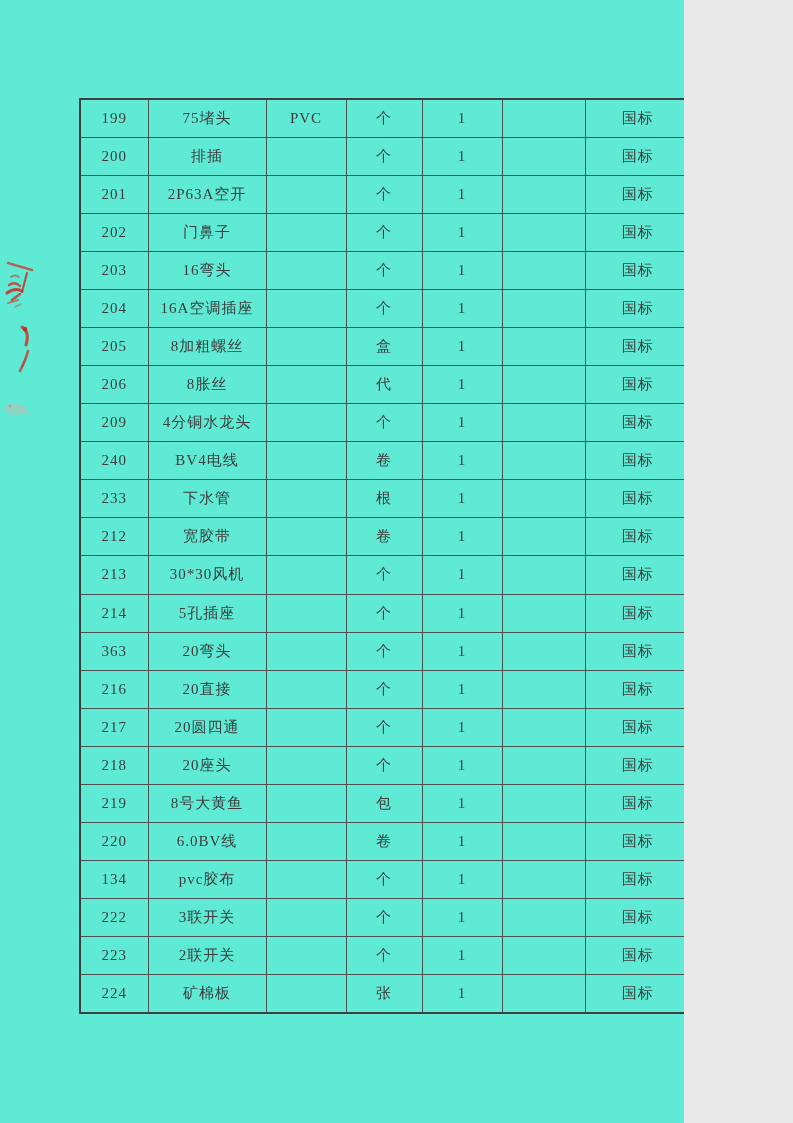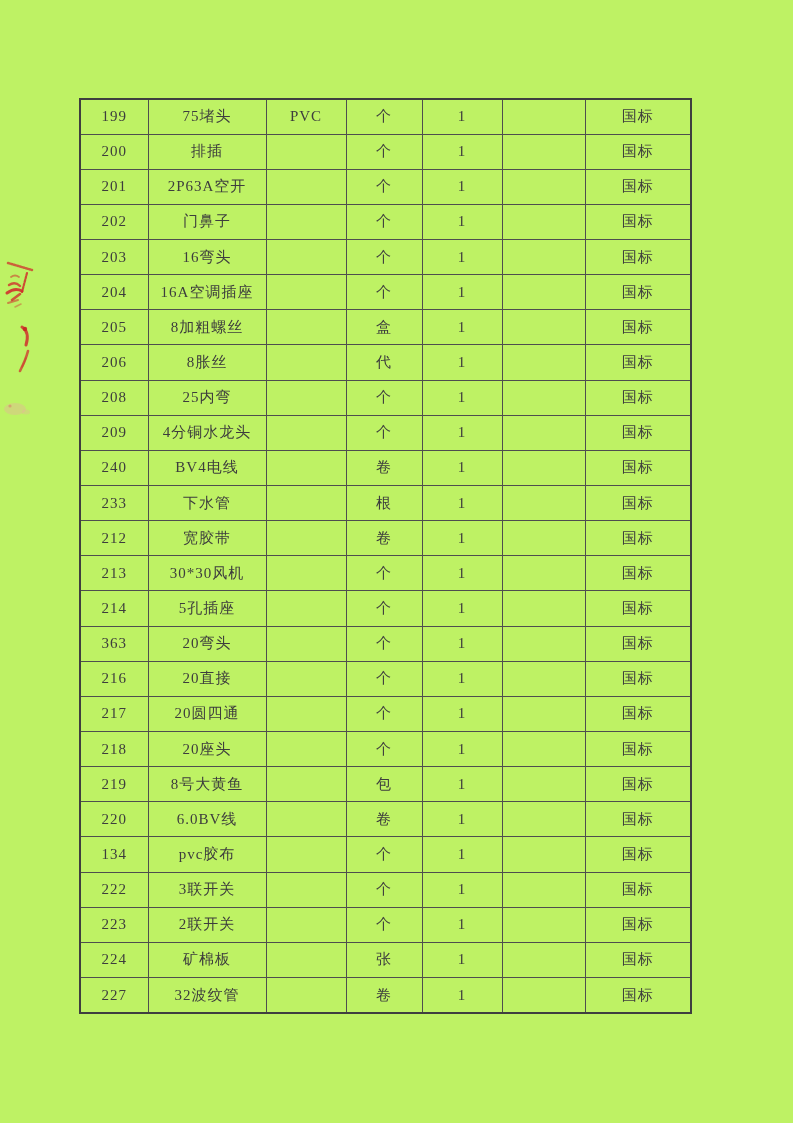--- a/index.html
+++ b/index.html
@@ -1,20 +1,20 @@
 <!DOCTYPE html>
 <html><head>
 <meta charset="utf-8">
 <style>
   html, body { margin: 0; padding: 0; background: #e8e8e8; }
   .page {
     position: relative;
-    width: 793px;
+    width: 684px;
     height: 1123px;
-    background: #bef264;
+    background: #5eead4;
     overflow: hidden;
     font-family: "Liberation Serif", "DejaVu Serif", serif;
   }
   table.materials {
     position: absolute;
     left: 79px;
     top: 98px;
     width: 611px;
     height: 916px;
     border-collapse: collapse;
@@ -150,29 +150,20 @@
         <tr>
     <td>206</td>
     <td>8胀丝</td>
     <td></td>
     <td>代</td>
     <td>1</td>
     <td></td>
     <td>国标</td>
   </tr>
         <tr>
-    <td>208</td>
-    <td>25内弯</td>
-    <td></td>
-    <td>个</td>
-    <td>1</td>
-    <td></td>
-    <td>国标</td>
-  </tr>
-        <tr>
     <td>209</td>
     <td>4分铜水龙头</td>
     <td></td>
     <td>个</td>
     <td>1</td>
     <td></td>
     <td>国标</td>
   </tr>
         <tr>
     <td>240</td>
@@ -298,28 +289,19 @@
     <td>个</td>
     <td>1</td>
     <td></td>
     <td>国标</td>
   </tr>
         <tr>
     <td>224</td>
     <td>矿棉板</td>
     <td></td>
     <td>张</td>
-    <td>1</td>
-    <td></td>
-    <td>国标</td>
-  </tr>
-        <tr>
-    <td>227</td>
-    <td>32波纹管</td>
-    <td></td>
-    <td>卷</td>
     <td>1</td>
     <td></td>
     <td>国标</td>
   </tr>
       </tbody>
   </table>
 </div>
 
 </body></html>

